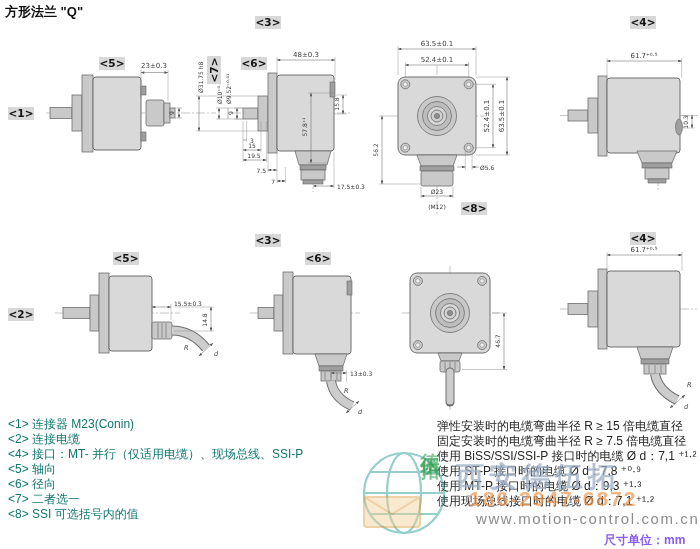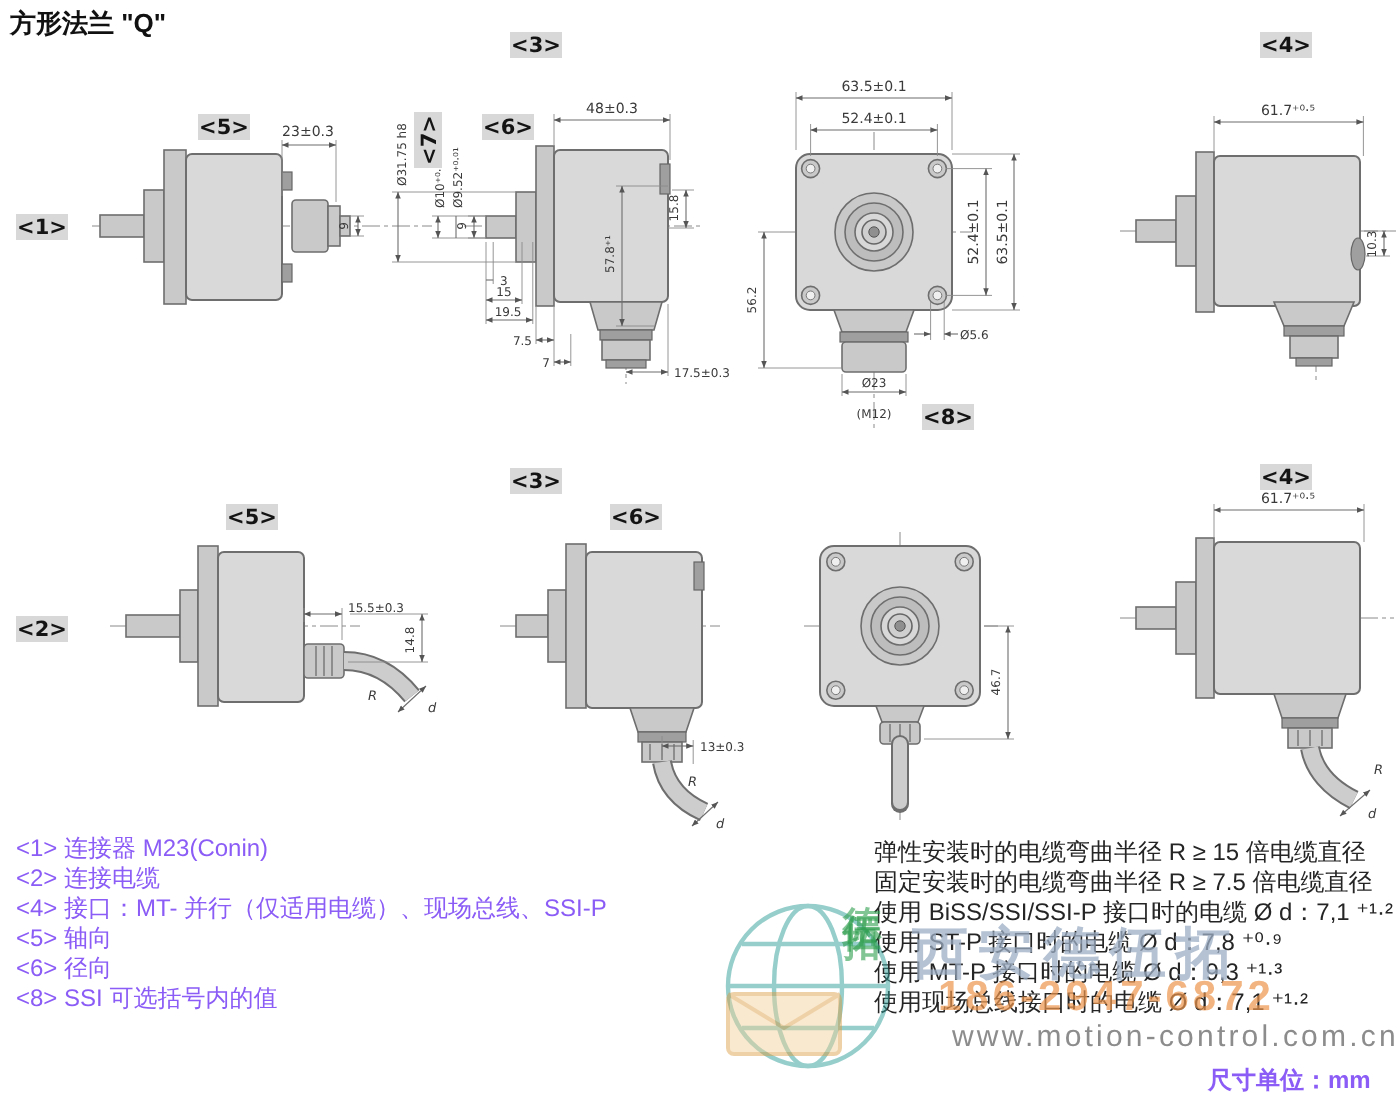--- a/index.html
+++ b/index.html
@@ -13,21 +13,21 @@
   .cl{stroke:#8a8a8a;stroke-width:0.5;stroke-dasharray:9 2 2 2;fill:none;}
   .dim{stroke:#6d6d6d;stroke-width:0.55;fill:none;}
   .ext{stroke:#8a8a8a;stroke-width:0.45;fill:none;}
   .dt{font-size:7px;fill:#3a3a3a;}
   .dts{font-size:6px;fill:#3a3a3a;}
   .rd{font-size:6.5px;font-style:italic;fill:#3a3a3a;}
   .badge{fill:#d8d8d8;}
   .bt{font-size:10.5px;font-weight:bold;fill:#141414;}
   .cableB{fill:none;stroke:#6e6e6e;stroke-width:10;}
   .cableF{fill:none;stroke:#cdcdcd;stroke-width:8;}
-  .legend{position:absolute;left:8px;top:417px;font-size:12px;color:#8b5cf6;line-height:15px;white-space:nowrap;}
+  .legend{position:absolute;left:8px;top:417px;font-size:12px;color:#0f766e;line-height:15px;white-space:nowrap;}
   .notes{position:absolute;left:437px;top:419px;font-size:12px;color:#252525;line-height:15px;white-space:nowrap;}
   .unit{position:absolute;left:604px;top:532px;font-size:12px;color:#8b5cf6;font-weight:bold;}
   .wm{position:absolute;pointer-events:none;}
   .wm-brand{left:456px;top:458px;font-size:28px;font-weight:bold;letter-spacing:5px;color:rgba(156,173,196,0.75);text-align:right;}
   .wm-phone{left:469px;top:487px;font-size:21px;font-weight:bold;letter-spacing:2px;color:rgba(236,148,74,0.7);}
   .wm-url{left:460px;top:510px;font-size:15px;letter-spacing:1.6px;color:rgba(120,120,120,0.85);margin-left:16px;}
   .wm-seal{left:417px;top:438px;writing-mode:vertical-rl;font-size:19px;font-weight:bold;
     color:rgba(46,158,79,0.6);letter-spacing:4px;}
 </style>
 </head>
@@ -347,20 +347,21 @@
       <text class="bt" x="643" y="242" text-anchor="middle">&lt;4&gt;</text>
     </g>
   </svg>
 
   <div class="legend">
     <div>&lt;1&gt; 连接器 M23(Conin)</div>
     <div>&lt;2&gt; 连接电缆</div>
     <div>&lt;4&gt; 接口：MT- 并行（仅适用电缆）、现场总线、SSI-P</div>
     <div>&lt;5&gt; 轴向</div>
     <div>&lt;6&gt; 径向</div>
+    <div>&lt;7&gt; 二者选一</div>
     <div>&lt;8&gt; SSI 可选括号内的值</div>
   </div>
 
   <div class="notes">
     <div>弹性安装时的电缆弯曲半径 R ≥ 15 倍电缆直径</div>
     <div>固定安装时的电缆弯曲半径 R ≥ 7.5 倍电缆直径</div>
     <div>使用 BiSS/SSI/SSI-P 接口时的电缆 Ø d：7,1 ⁺¹·²</div>
     <div>使用 ST-P 接口时的电缆 Ø d：7,8 ⁺⁰·⁹</div>
     <div>使用 MT-P 接口时的电缆 Ø d：9,3 ⁺¹·³</div>
     <div>使用现场总线接口时的电缆 Ø d：7,1 ⁺¹·²</div>

